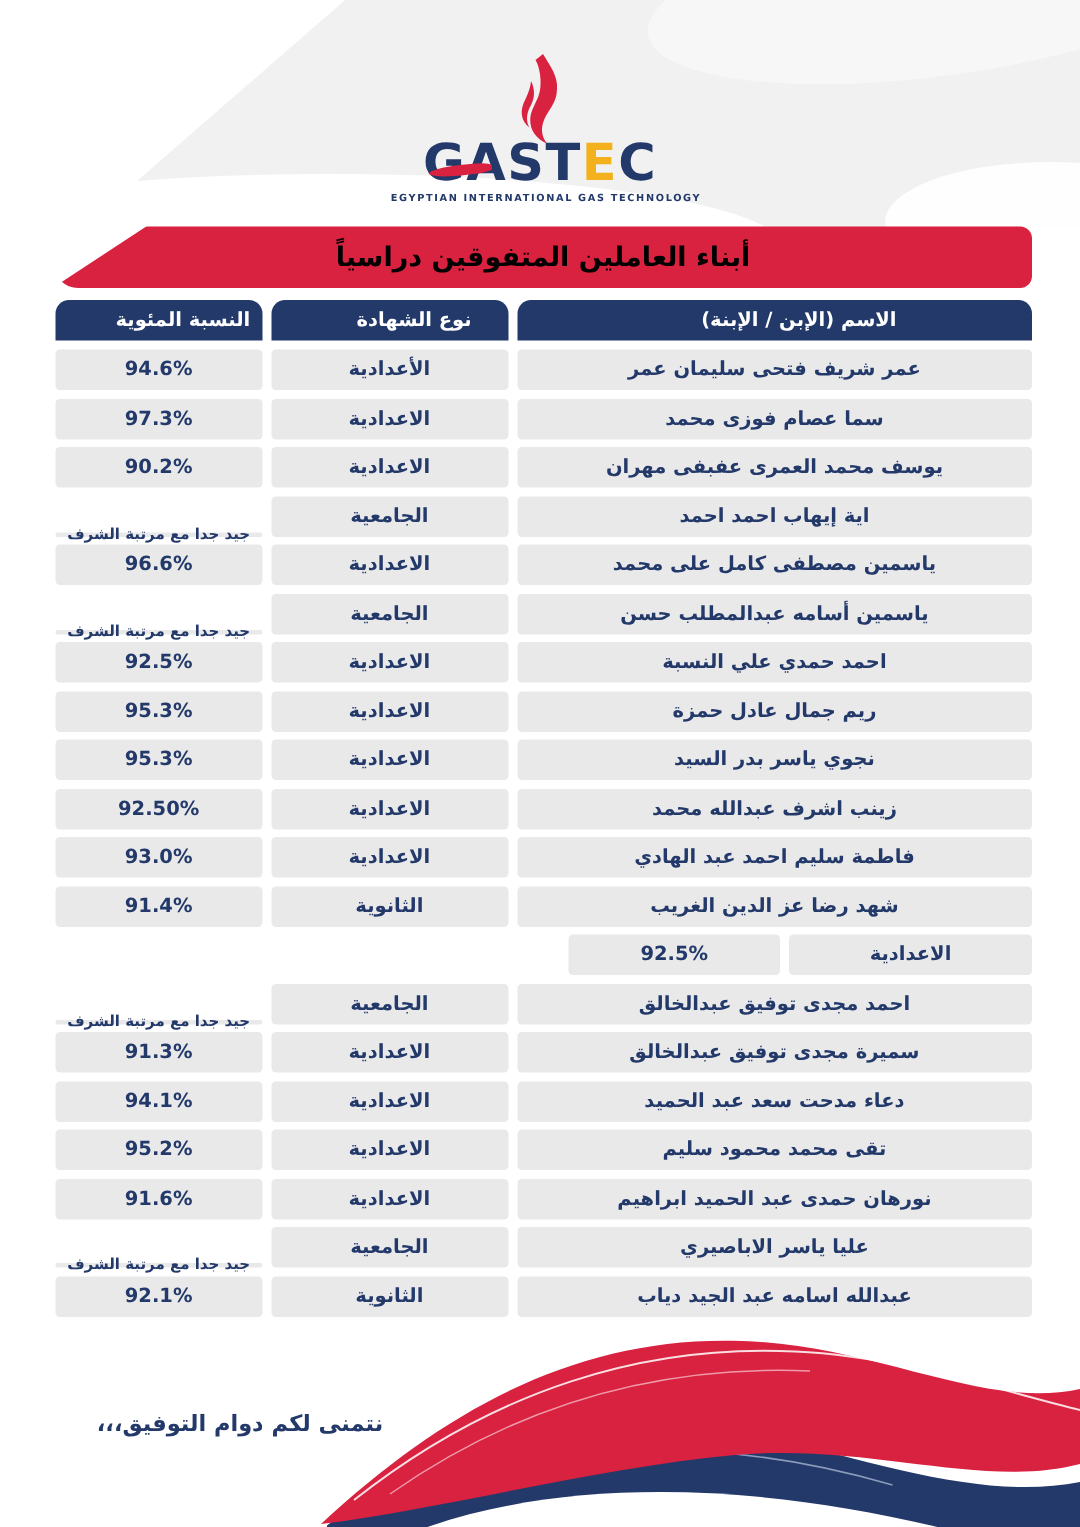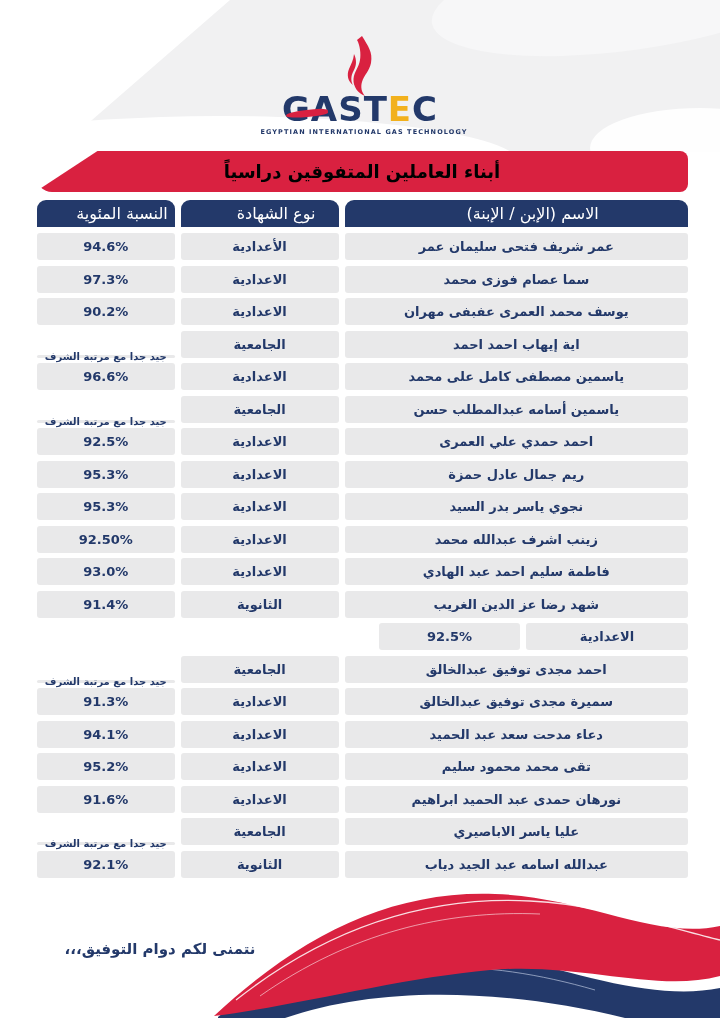--- a/index.html
+++ b/index.html
@@ -41,21 +41,21 @@
   .banner{position:absolute;left:36px;top:151px;width:652px;height:41px;background:var(--red);
     border-radius:6px 8px 8px 16px;}
   .banner .cut{position:absolute;left:-1px;top:-1px;width:64px;height:42px;background:#fff;
     clip-path:polygon(0 0,100% 0,0 100%);}
   .banner .title{width:100%;height:100%;display:flex;align-items:center;justify-content:center;
     color:#000000;font-size:18px;font-weight:bold;direction:rtl;}
 
   
   .col-headers{position:absolute;left:37px;top:200px;width:651px;height:27px;
     display:flex;flex-direction:row;direction:rtl;gap:6px;}
-  .hcell{background:var(--navy);color:#fff;font-weight:normal;font-size:16px;
+  .hcell{background:var(--navy);color:#fff;font-weight:bold;font-size:13px;
     border-radius:9px 9px 0 0;display:flex;align-items:center;justify-content:center;direction:rtl;padding-left:32px;}
   .w-name{width:352px;}
   .w-cert{width:162px;}
   .w-pct{width:141px;}
 
   .rows{position:absolute;left:37px;top:233px;width:651px;}
   .trow{display:flex;flex-direction:row;direction:rtl;gap:6px;height:27px;margin-bottom:5.5px;}
   .cell{background:var(--row-bg);color:var(--navy);font-weight:bold;font-size:13px;
     border-radius:3px;display:flex;align-items:center;justify-content:center;direction:rtl;}
   .cell.pct{direction:ltr;}
@@ -128,21 +128,21 @@
     <div class="cell w-pct pct">96.6%</div>
   </div>
 
   <div class="trow">
     <div class="cell w-name">ياسمين أسامه عبدالمطلب حسن</div>
     <div class="cell w-cert">الجامعية</div>
     <div class="cell w-pct honor">جيد جدا مع مرتبة الشرف</div>
   </div>
 
   <div class="trow">
-    <div class="cell w-name">احمد حمدي علي العمرى</div>
+    <div class="cell w-name">احمد حمدي علي النسبة</div>
     <div class="cell w-cert">الاعدادية</div>
     <div class="cell w-pct pct">92.5%</div>
   </div>
 
   <div class="trow">
     <div class="cell w-name">ريم جمال عادل حمزة</div>
     <div class="cell w-cert">الاعدادية</div>
     <div class="cell w-pct pct">95.3%</div>
   </div>
 

